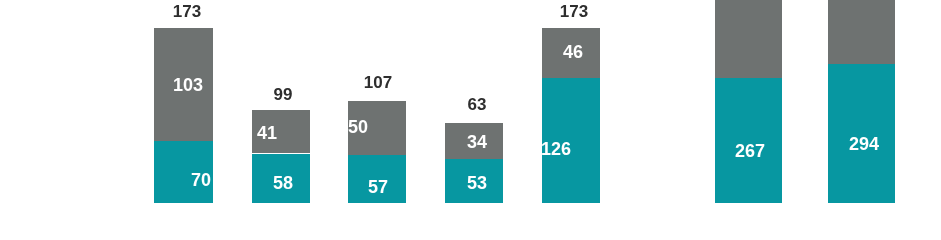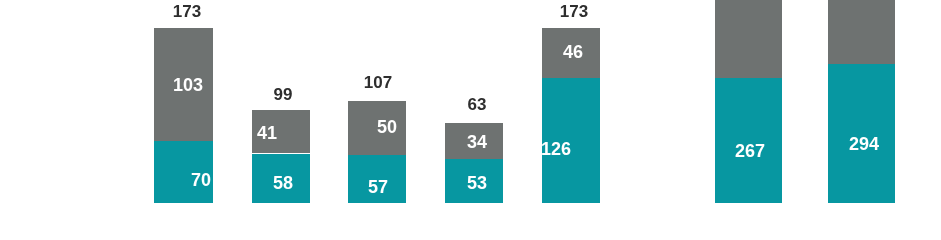--- a/index.html
+++ b/index.html
@@ -68,21 +68,21 @@
   </div>
   <span class="value-label total-label" style="left: 282.9px; top: 86px;">99</span>
   <span class="value-label seg-label" style="left: 267px; top: 124px;">41</span>
   <span class="value-label seg-label" style="left: 282.6px; top: 173.5px;">58</span>
 
   <div class="bar-group" style="left: 348.3px; width: 57.9px;">
     <div class="bar-segment" style="top: 100.8px; height: 53.9px; background: rgb(110, 114, 113);"></div>
     <div class="bar-segment" style="top: 154.7px; height: 48.3px; background: rgb(7, 151, 161);"></div>
   </div>
   <span class="value-label total-label" style="left: 378px; top: 74.4px;">107</span>
-  <span class="value-label seg-label" style="left: 387px; top: 118.1px;">50</span>
+  <span class="value-label seg-label" style="left: 358px; top: 118.1px;">50</span>
   <span class="value-label seg-label" style="left: 377.8px; top: 177.5px;">57</span>
 
   <div class="bar-group" style="left: 444.7px; width: 57.9px;">
     <div class="bar-segment" style="top: 122.9px; height: 36.45px; background: rgb(110, 114, 113);"></div>
     <div class="bar-segment" style="top: 159.35px; height: 43.65px; background: rgb(7, 151, 161);"></div>
   </div>
   <span class="value-label total-label" style="left: 476.6px; top: 96.3px;">63</span>
   <span class="value-label seg-label" style="left: 476.6px; top: 133.4px; text-align: center;">34</span>
   <span class="value-label seg-label" style="left: 476.6px; top: 173.8px;">53</span>
 

